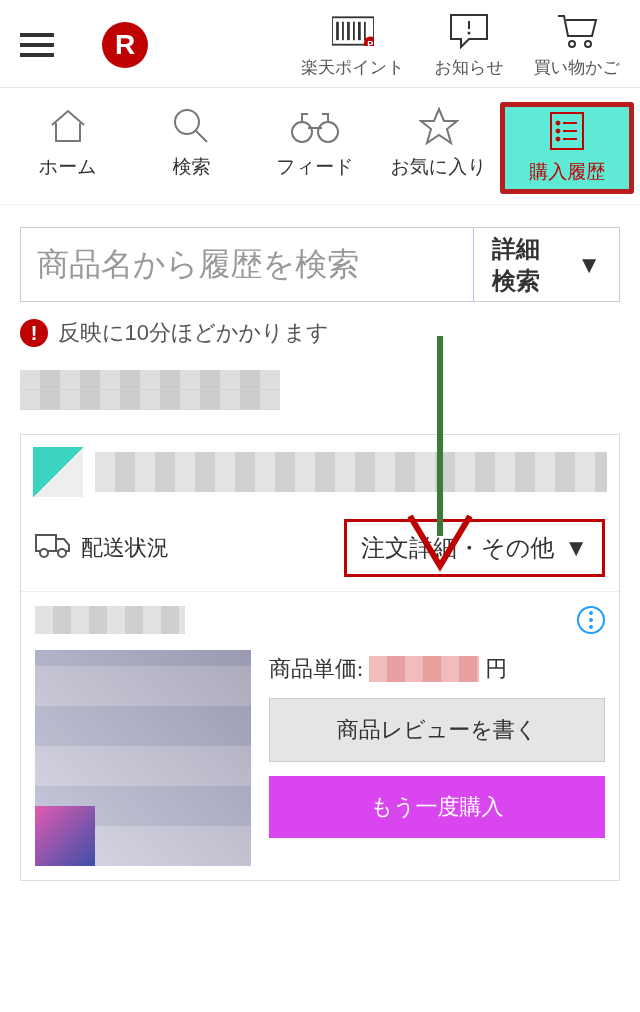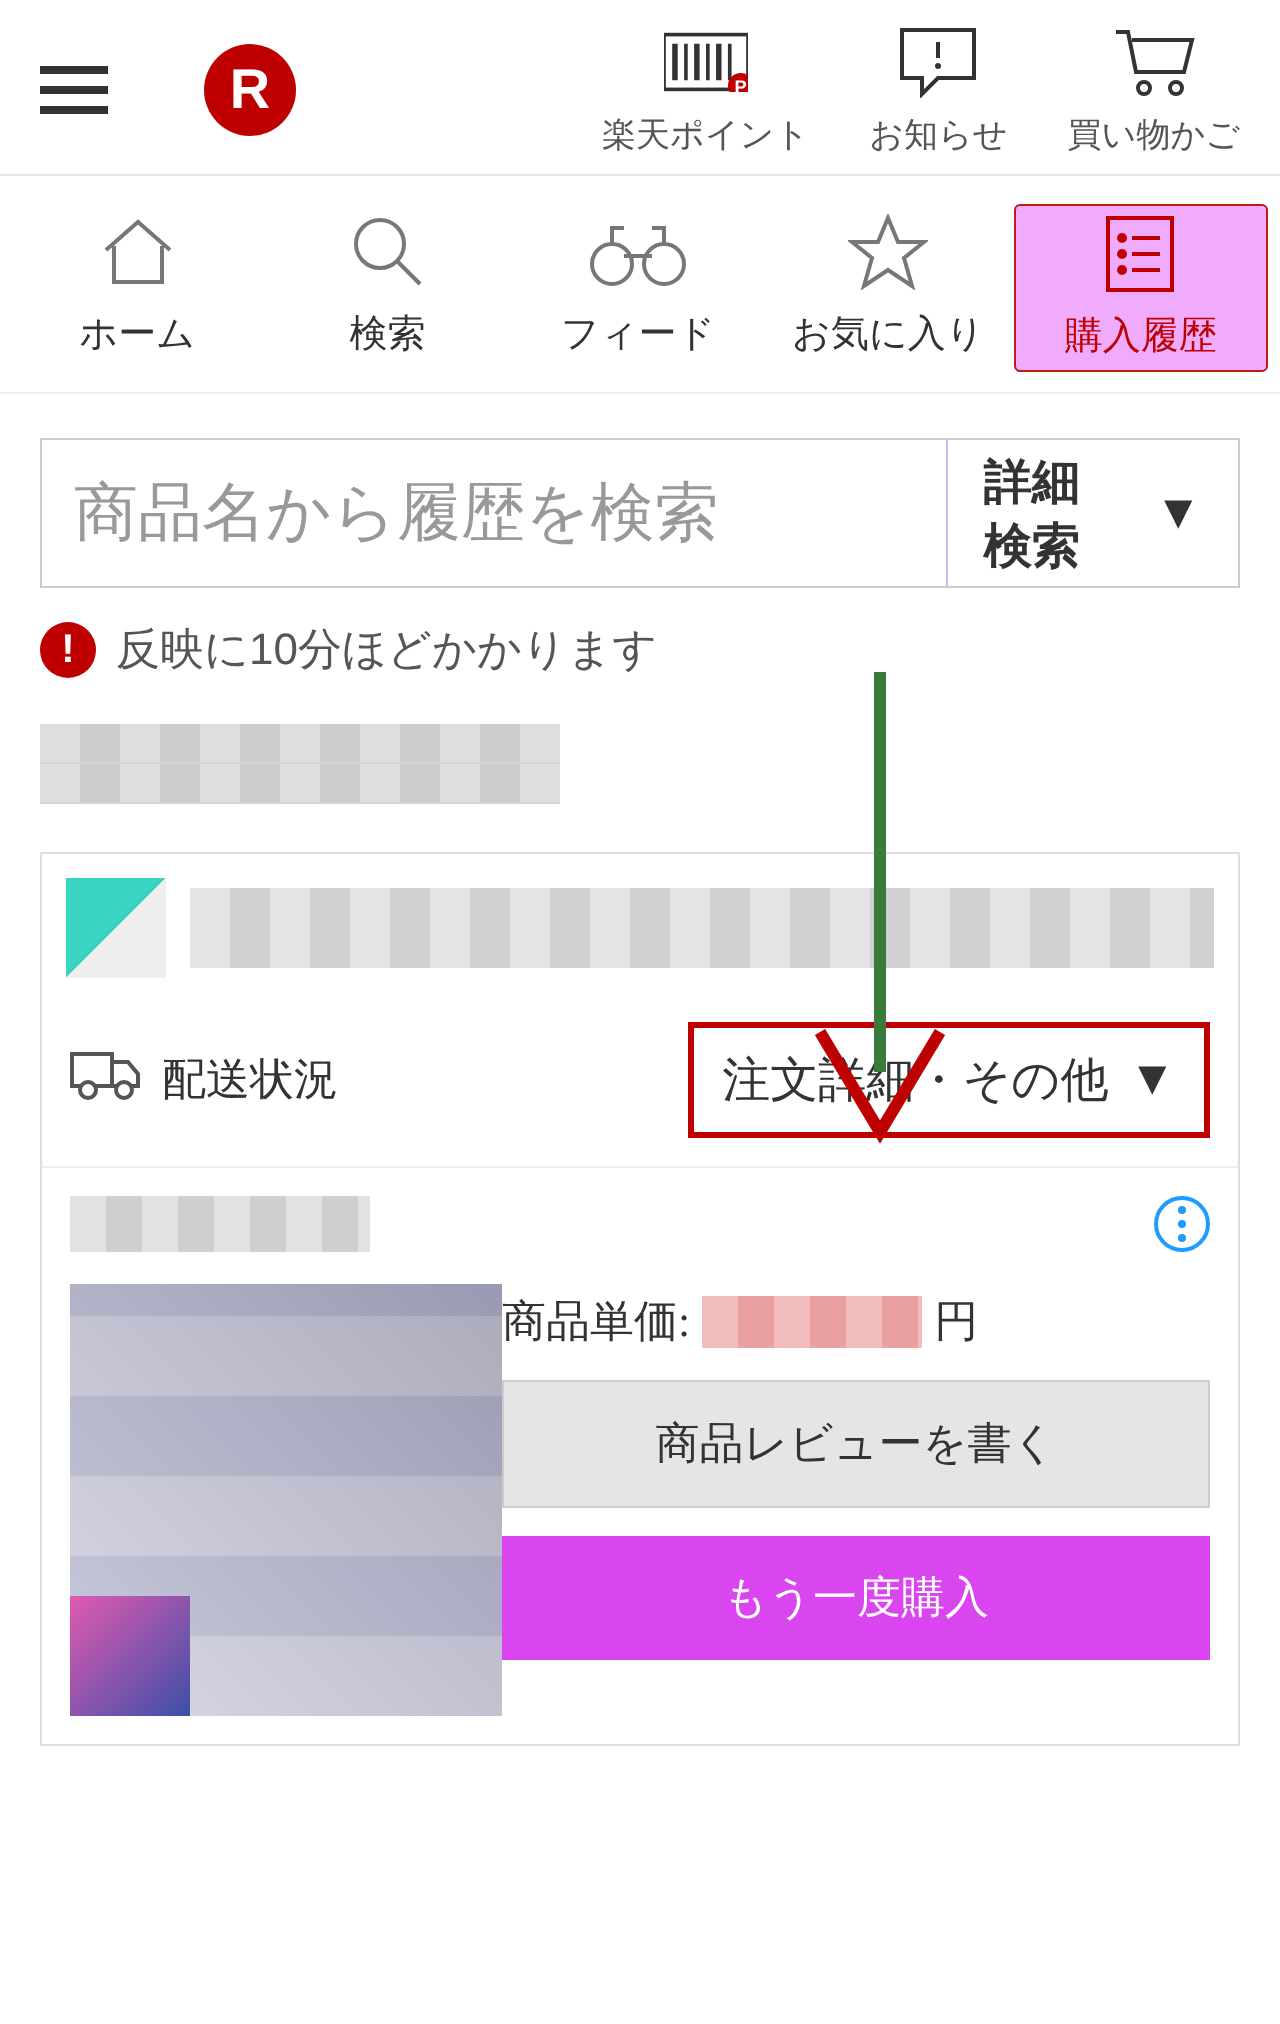--- a/index.html
+++ b/index.html
@@ -14,21 +14,21 @@
     .hdr-right { display:flex; gap: 30px; }
     .hdr-item { display:flex; flex-direction:column; align-items:center; gap:4px; }
     .hdr-icon { width:42px; height:42px; display:flex; align-items:center; justify-content:center; }
     .hdr-label { font-size:17px; color:#555; }
 
     
     .nav { display:flex; justify-content:space-around; padding: 14px 6px 10px; border-bottom:1px solid #eee; }
     .nav-item { display:flex; flex-direction:column; align-items:center; gap:8px; padding:4px 8px; flex:1; }
     .nav-icon { height:40px; display:flex; align-items:center; justify-content:center; }
     .nav-label { font-size:19px; color:#333; }
-    .nav-item.active { background:#f0abfc; border:1px solid #b91c1c; border-radius:3px; }
+    .nav-item.active { background:#5eead4; border:5px solid #b91c1c; border-radius:3px; }
     .nav-item.active .nav-label { color:#bf0000; }
     .nav-item.active svg * { stroke:#bf0000; }
 
     
     .search-row { display:flex; margin:22px 20px 16px; border:1px solid #ccc; }
     .search-input { flex:1; border:none; border-right:1px solid #c4b5fd; padding:18px 16px; font-size:32px; color:#ec4899; outline:none; }
     .search-input::placeholder { color:#999; }
     .adv-btn { display:flex; align-items:center; gap:24px; padding:0 18px; font-size:24px; font-weight:600; cursor:pointer; }
 
     
@@ -52,21 +52,21 @@
 
     .status-row { display:flex; align-items:center; justify-content:space-between; padding:10px 14px 14px; border-bottom:1px solid #eee; gap:12px;text-align:right; }
     .status-left { display:flex; align-items:center; gap:10px; font-size:22px; font-weight:500; }
     .detail-btn { display:flex; align-items:center; gap:10px; border:3px solid #bf0000; padding:10px 14px; font-size:24px; font-weight:500; cursor:pointer; }
 
     .item-block { padding:14px; position:relative; }
     .item-name-px { width:150px; height:28px; background:repeating-linear-gradient(90deg,#e2e2e2 0 18px,#cfcfcf 18px 36px); margin-bottom:6px; }
     .more-icon { position:absolute; top:14px; right:14px; width:28px; height:28px; border:2px solid #1e9cff; border-radius:50%; display:flex; flex-direction:column; align-items:center; justify-content:center; gap:3px; cursor:pointer; }
     .more-icon span { width:4px; height:4px; border-radius:50%; background:#1e9cff; }
 
-    .item-row { display:flex; margin-top:16px;font-family:Liberation Serif, serif; }
+    .item-row { display:flex; gap:18px; margin-top:16px;font-family:Liberation Serif, serif; }
     .item-img { width:216px; height:216px; background:
       linear-gradient(45deg, rgba(255,255,255,0.3), rgba(0,0,0,0.15)),
       repeating-linear-gradient(0deg, #c8c8dc 0 40px, #b4b4d0 40px 80px),
       repeating-linear-gradient(90deg, #d8c8e4 0 40px, #c0b0d8 40px 80px);
       position:relative;
     }
     .item-img::after{ content:""; position:absolute; bottom:0; left:0; width:60px; height:60px; background:linear-gradient(135deg,#e05bb0,#3c4fa8);}
     .item-col { flex:1; display:flex; flex-direction:column; gap:14px; padding-top:4px; }
     .price-row { font-size:22px; font-weight:500; display:flex; align-items:center; gap:6px; }
     .price-px { width:110px; height:26px; background:repeating-linear-gradient(90deg,#f3bcbc 0 18px,#e9a0a0 18px 36px); }

